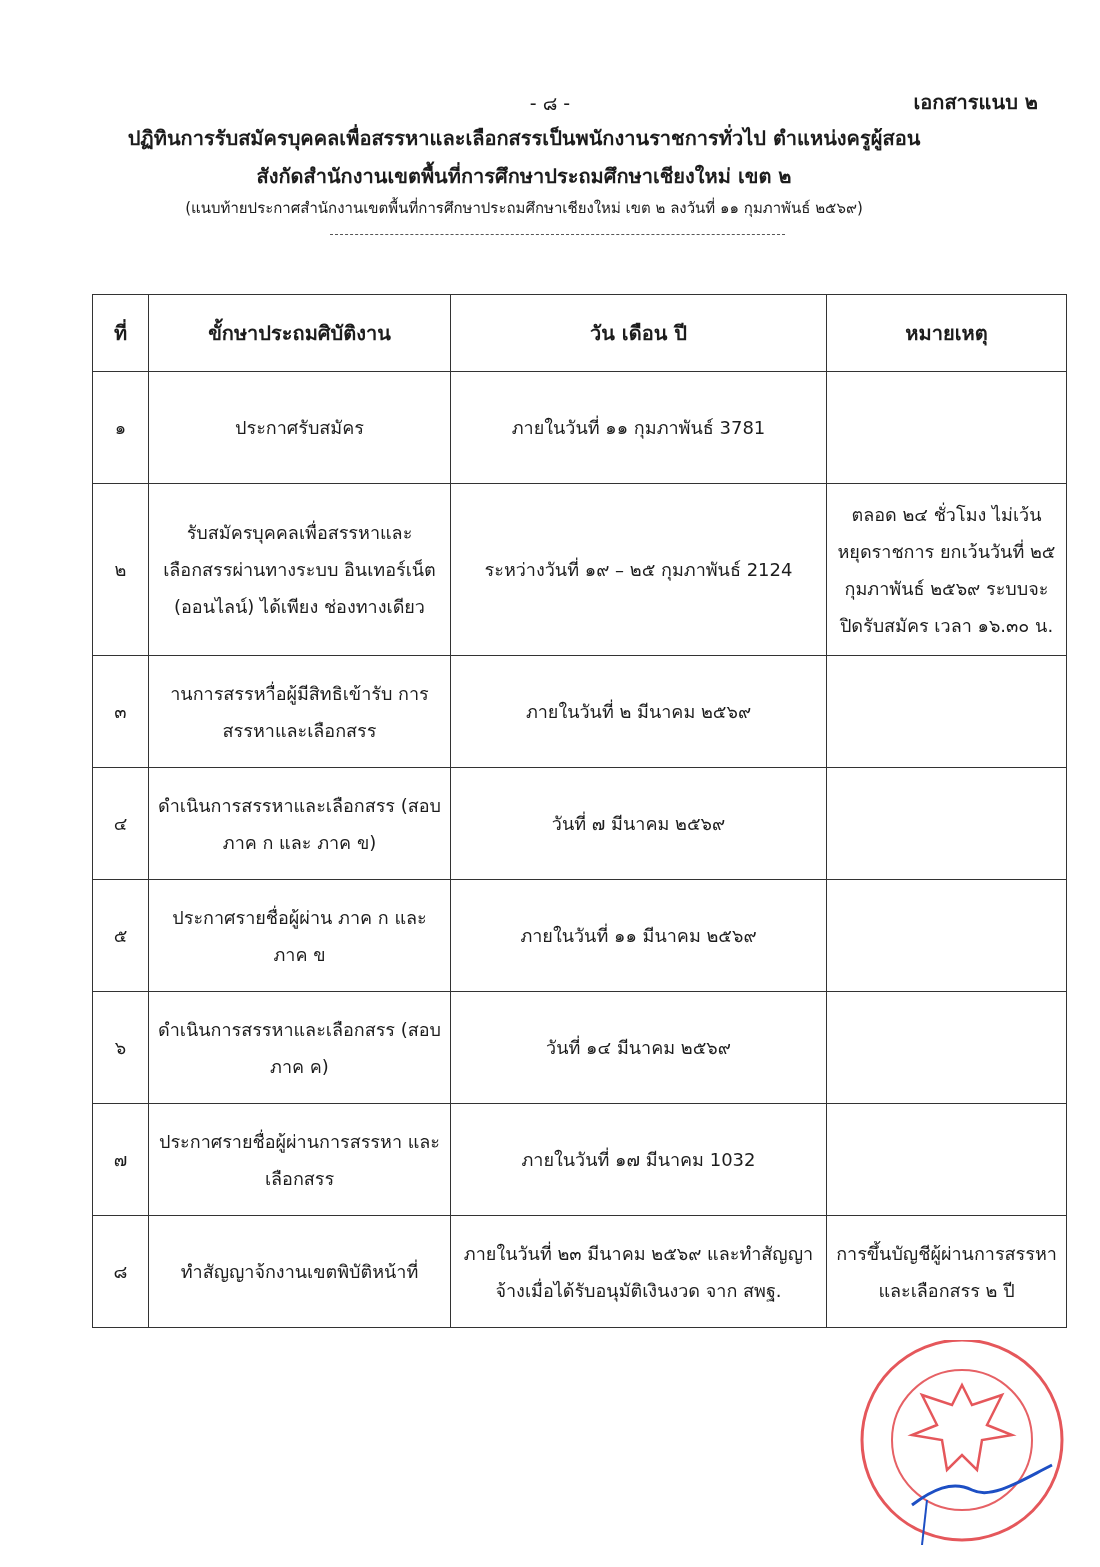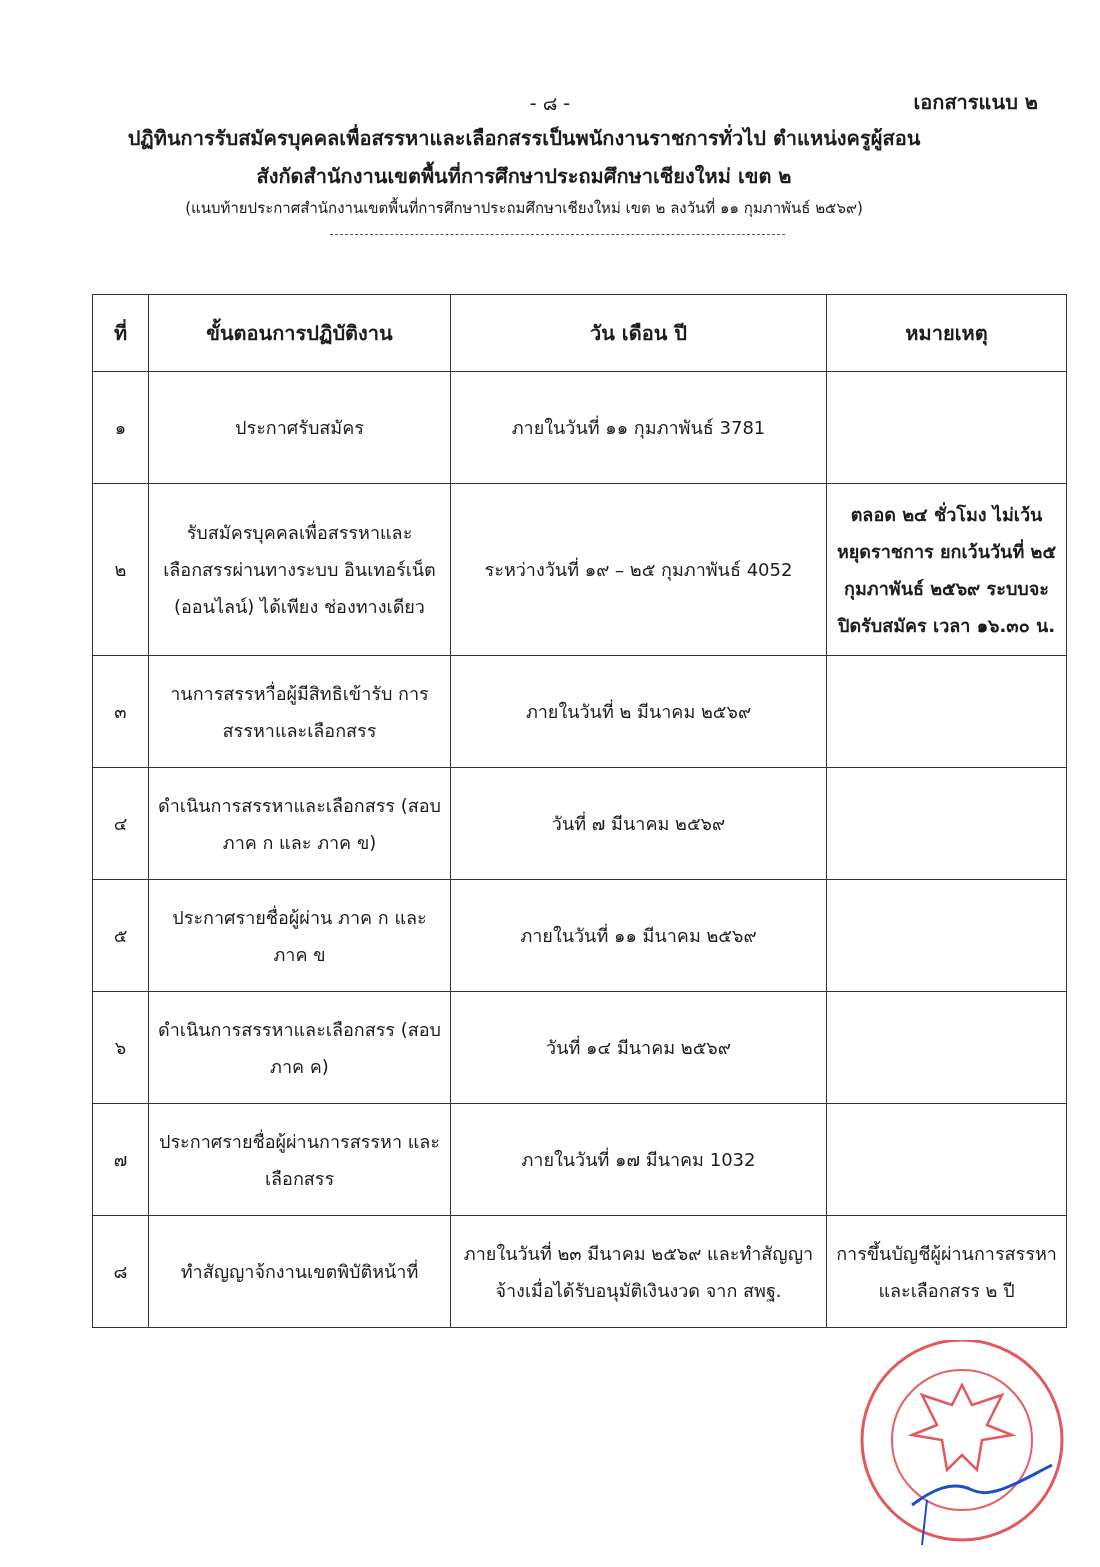--- a/index.html
+++ b/index.html
@@ -24,21 +24,21 @@
   table.schedule th, table.schedule td {
     border: 1.5px solid #333;
     text-align: center; vertical-align: middle;
     padding: 4px 8px; line-height: 37px;
   }
   table.schedule th { font-weight: bold; font-size: 20px; height: 68px; }
   col.c-no { width: 56px; }
   col.c-step { width: 302px; }
   col.c-date { width: 376px; }
   col.c-note { width: 240px; }
-  .note-cell { text-align: right; padding-left: 8px !important; font-weight: bold; }
+  .note-cell { text-align: right; padding-left: 8px !important; }
   .row-h1 { height: 112px; }
   .row-h2 { height: 172px; }
 
   .seal {
     position: absolute; left: 852px; top: 1340px; width: 220px; height: 210px;
     pointer-events: none;
   }
 </style>
 </head>
 <body>
@@ -53,36 +53,36 @@
 <table class="schedule">
   <colgroup>
       <col class="c-no">
       <col class="c-step">
       <col class="c-date">
       <col class="c-note">
     </colgroup>
   <thead>
     <tr>
       <th>ที่</th>
-      <th>ขั้นตอนการปฏิบัติงาน</th>
+      <th>ขั้กษาประถมศิบัติงาน</th>
       <th>วัน เดือน ปี</th>
       <th>หมายเหตุ</th>
     </tr>
   </thead>
   <tbody>
     <tr class="row-h1">
       <td>๑</td>
       <td>ประกาศรับสมัคร</td>
       <td>ภายในวันที่  ๑๑  กุมภาพันธ์  3781</td>
       <td></td>
     </tr>
     <tr class="row-h2">
       <td>๒</td>
       <td>รับสมัครบุคคลเพื่อสรรหาและ เลือกสรรผ่านทางระบบ อินเทอร์เน็ต (ออนไลน์) ได้เพียง ช่องทางเดียว</td>
-      <td>ระหว่างวันที่  ๑๙ – ๒๕ กุมภาพันธ์  4052</td>
+      <td>ระหว่างวันที่  ๑๙ – ๒๕ กุมภาพันธ์  2124</td>
       <td class="note-cell">ตลอด ๒๔ ชั่วโมง ไม่เว้นหยุดราชการ ยกเว้นวันที่ ๒๕ กุมภาพันธ์  ๒๕๖๙ ระบบจะปิดรับสมัคร เวลา ๑๖.๓๐ น.</td>
     </tr>
     <tr class="row-h1">
       <td>๓</td>
       <td>านการสรรหาื่อผู้มีสิทธิเข้ารับ การสรรหาและเลือกสรร</td>
       <td>ภายในวันที่  ๒  มีนาคม  ๒๕๖๙</td>
       <td></td>
     </tr>
     <tr class="row-h1">
       <td>๔</td>

